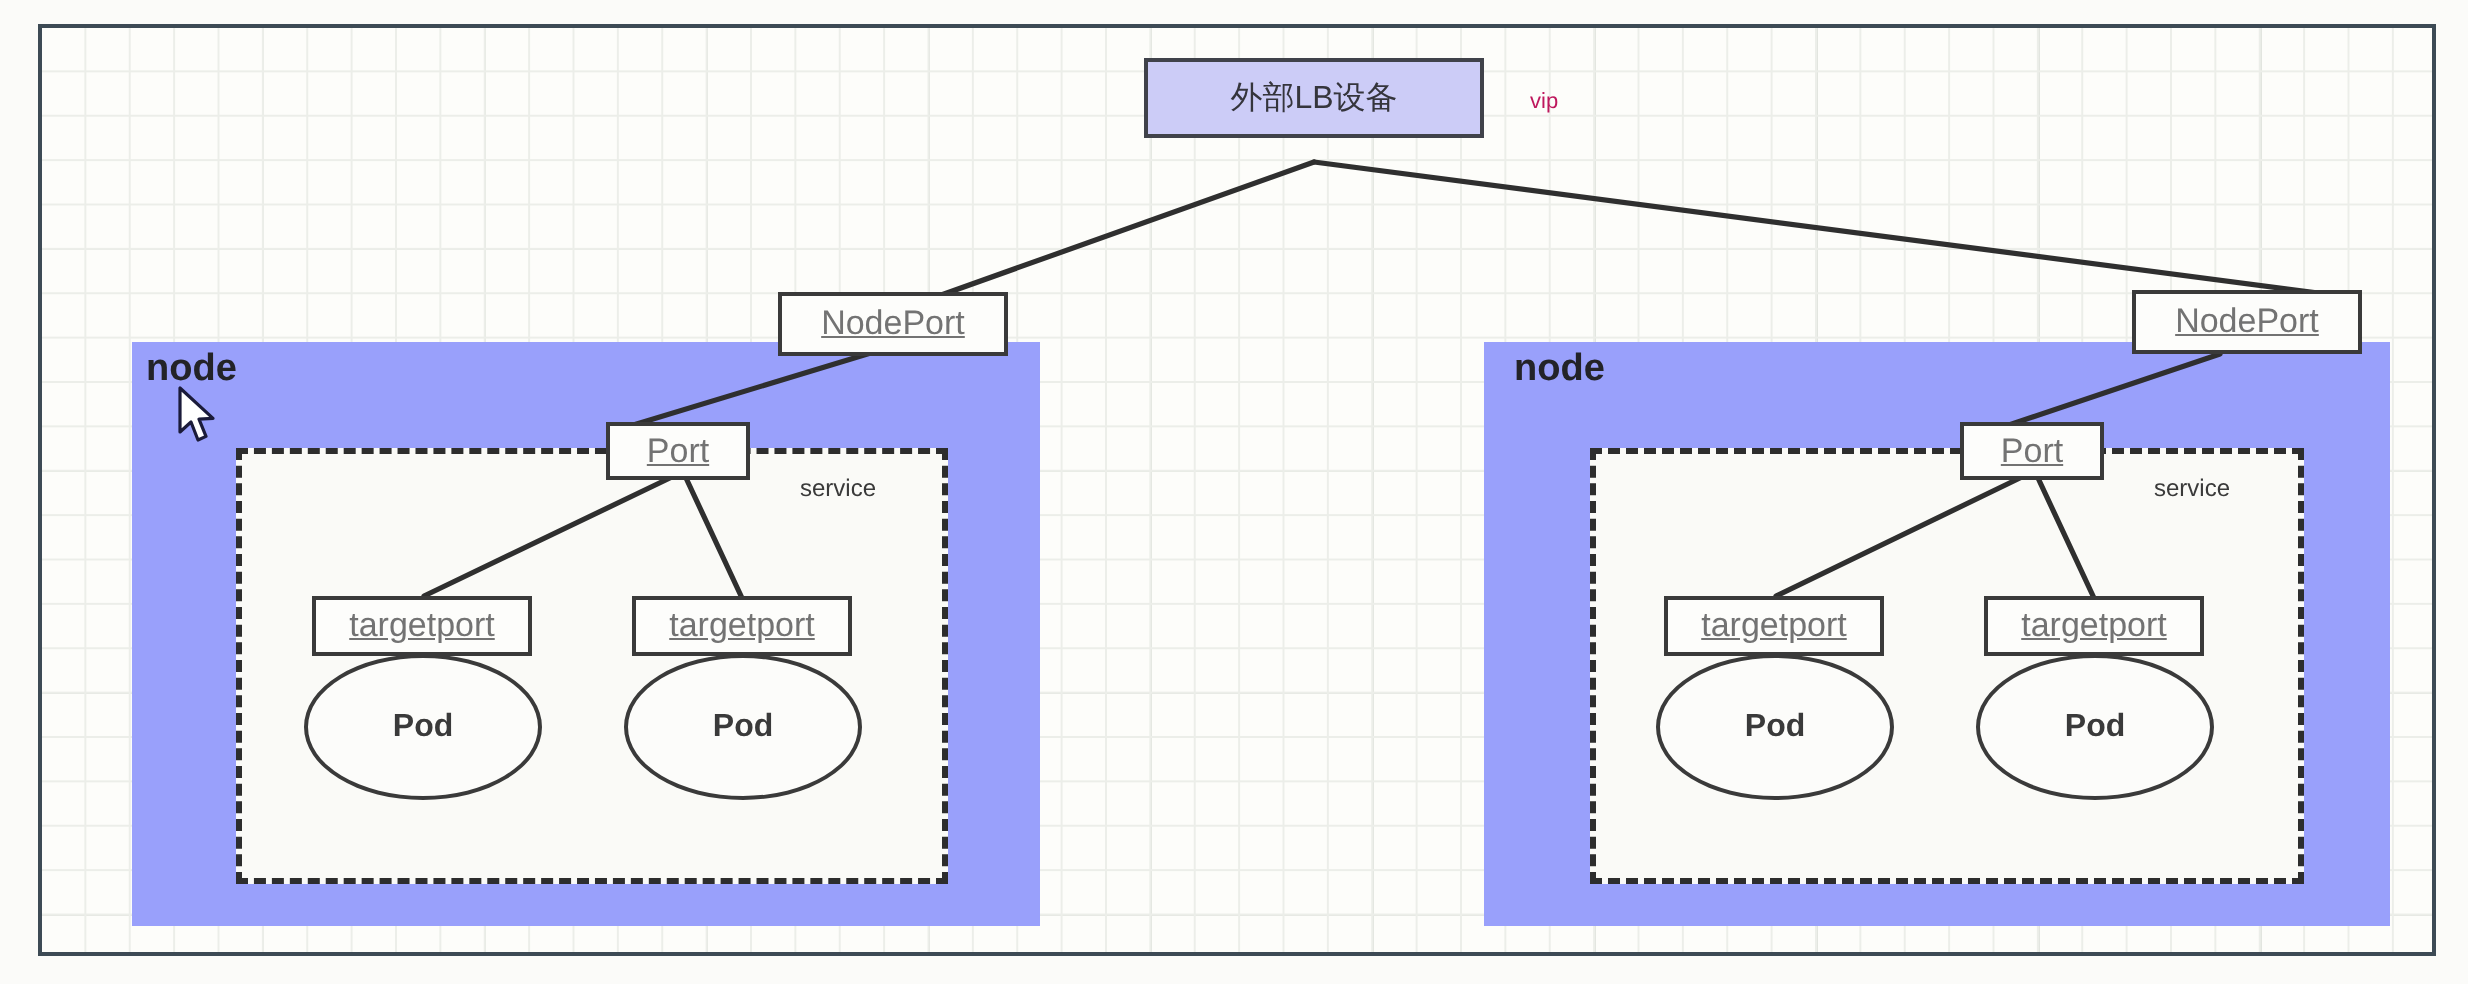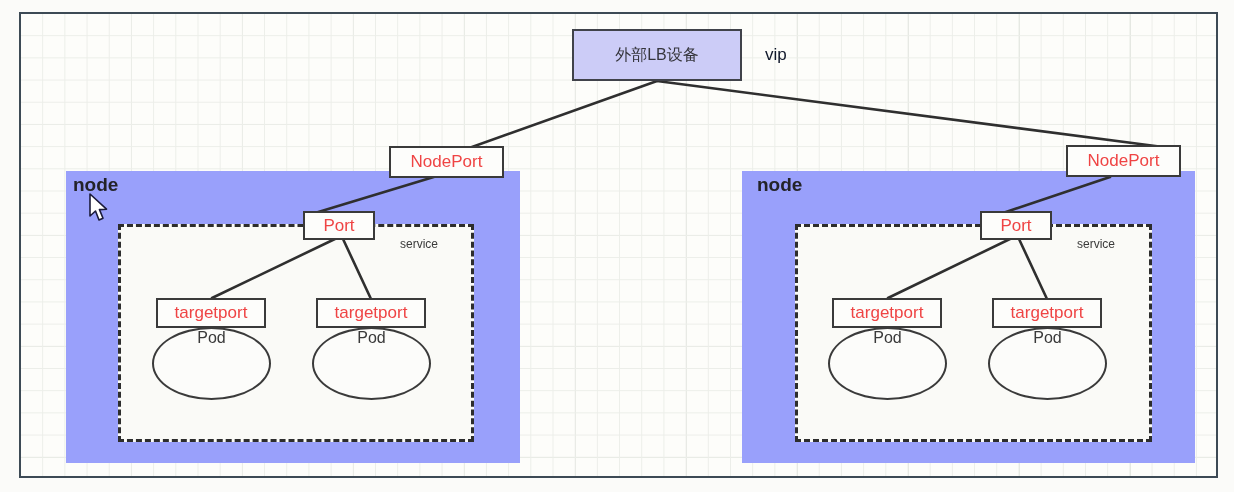--- a/index.html
+++ b/index.html
@@ -53,21 +53,22 @@
   .lb-box {
     background: #ccccf7;
     border: 2px solid #40424a;
     font-size: 16px;
     color: #35353c;
   }
   .plain-box {
     background: #fdfdfb;
     border: 2px solid #3a3a3a;
     font-size: 17px;
-    color: #ef4444;
+    color: #737373;
+    text-decoration: underline;
   }
   .node-box {
     position: absolute;
     background: #99a0fb;
     box-sizing: border-box;
   }
   .node-label {
     position: absolute;
     font-size: 19px;
     font-weight: bold;
@@ -84,29 +85,30 @@
     font-size: 12px;
     color: #3a3a3a;
   }
   .pod {
     position: absolute;
     background: #fcfcfa;
     border: 2px solid #3a3a3a;
     border-radius: 50%;
     box-sizing: border-box;
     display: flex;
-    align-items: flex-start;
+    align-items: center;
     justify-content: center;
     font-size: 16px;
     color: #3a3a3a;
+    font-weight: bold;
   }
   .vip-label {
     position: absolute;
-    font-size: 17px;
-    color: #0f172a;
+    font-size: 11px;
+    color: #be185d;
   }
   .cursor {
     position: absolute;
     width: 22px;
     height: 30px;
   }
 </style>
 </head>
 <body>
 
@@ -179,21 +181,21 @@
     <span>Port</span>
   </div>
 
   <div class="box plain-box" style="left:389px; top:146px; width:115px; height:32px;">
     <span>NodePort</span>
   </div>
   <div class="box plain-box" style="left:1066px; top:145px; width:115px; height:32px;">
     <span>NodePort</span>
   </div>
 
-  <div class="box lb-box" style="left:572px; top:29px; width:170px; height:52px;">
+  <div class="box lb-box" style="left:572px; top:29px; width:170px; height:40px;">
     <span>外部LB设备</span>
   </div>
   <div class="vip-label" style="left:765px; top:45px;">vip</div>
 
   <svg class="cursor" style="left:88px; top:193px;" viewBox="0 0 22 30">
     <path d="M2,1 L2,23 L7.5,18 L11,27 L15,25.2 L11.5,16.6 L18.5,16.2 Z" fill="#ffffff" stroke="#1b1b3a" stroke-width="1.6" stroke-linejoin="round"></path>
   </svg>
 
 </div>
 

